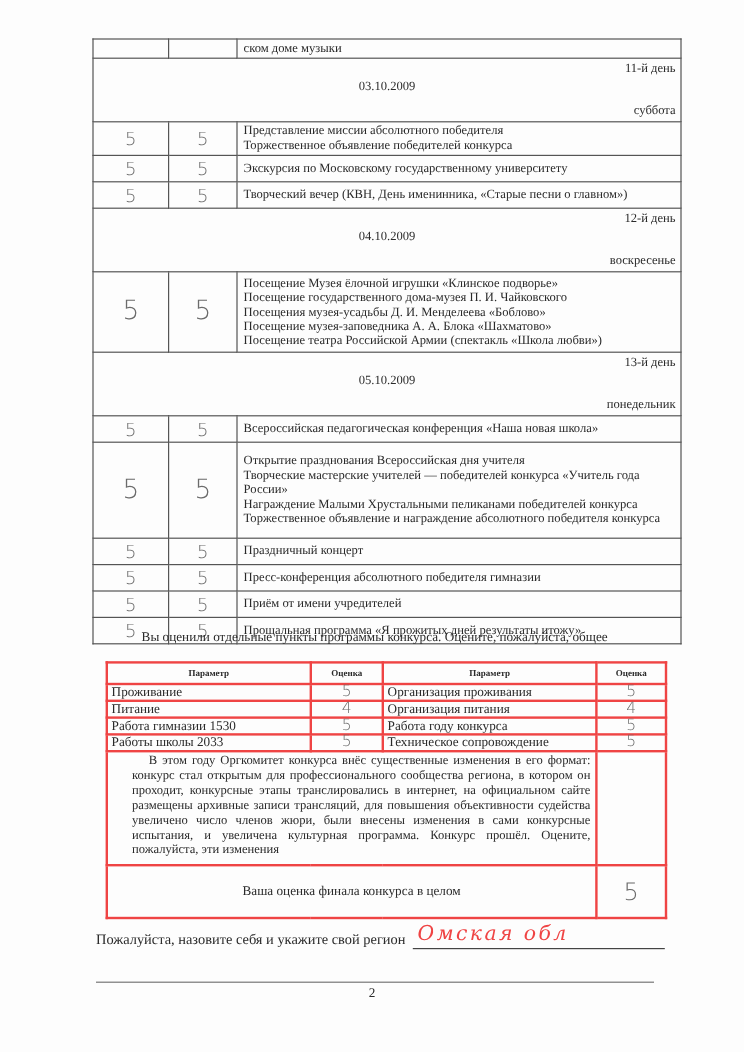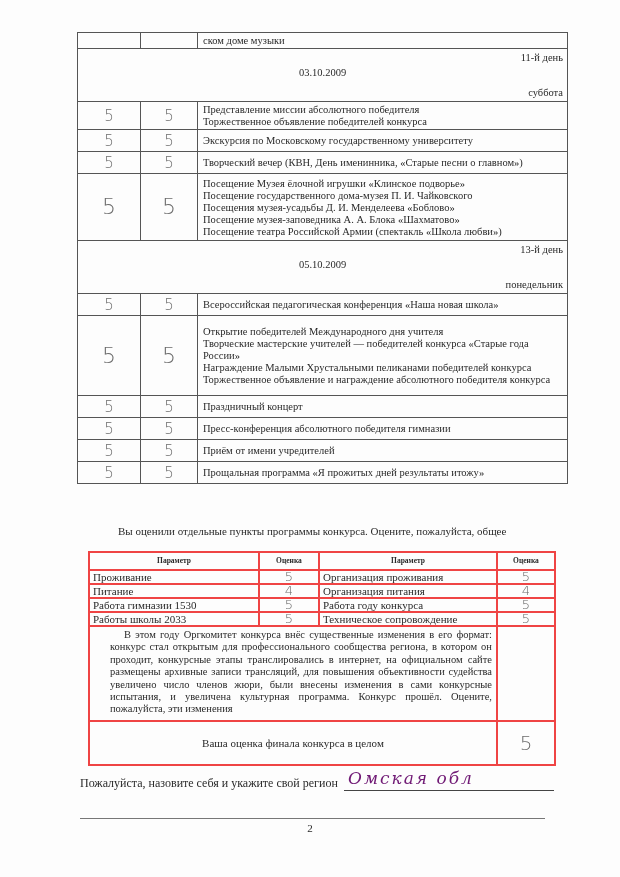--- a/index.html
+++ b/index.html
@@ -44,21 +44,21 @@
   .params .overall { text-align:center; height:42px; font-size:11px; }
   .params .overall-val { text-align:center; font-family:"DejaVu Sans", sans-serif; color:#6b6b6b; font-size:20px; font-weight:200; }
   .region {
     position:absolute; left:80px; top:776px; font-size:12px; white-space:nowrap;
   }
   .region-line {
     position:absolute; left:344px; top:790px; width:210px; border-bottom:1px solid #444;
   }
   .region-val {
     position:absolute; left:348px; top:768px; font-family:"DejaVu Serif", serif; font-style:italic;
-    color:#701a75; font-size:17px; letter-spacing:2px; white-space:nowrap;
+    color:#ef4444; font-size:17px; letter-spacing:2px; white-space:nowrap;
   }
   .footer-line {
     position:absolute; left:80px; top:818px; width:465px; border-bottom:1px solid #777;
   }
   .page-num {
     position:absolute; left:0; width:620px; top:822px; text-align:center; font-size:11px;
   }
 </style>
 </head>
 <body>
@@ -96,20 +96,27 @@
       </td>
     </tr>
     <tr style="height:22px;">
       <td class="c1 hand">5</td>
       <td class="c2 hand">5</td>
       <td class="txt">
         <div>Творческий вечер (КВН, День именинника,  «Старые  песни о главном»)</div>
       </td>
     </tr>
 
+    <tr class="dayrow">
+      <td colspan="3">
+        <span class="daynum">12-й день</span>
+        <span class="date">04.10.2009</span>
+        <span class="weekday">воскресенье</span>
+      </td>
+    </tr>
     <tr style="height:67px;">
       <td class="c1 hand big">5</td>
       <td class="c2 hand big">5</td>
       <td class="txt">
         <div>Посещение Музея ёлочной игрушки «Клинское подворье»</div>
         <div>Посещение государственного дома-музея П. И. Чайковского</div>
         <div>Посещения музея-усадьбы Д. И. Менделеева «Боблово»</div>
         <div>Посещение музея-заповедника А. А. Блока «Шахматово»</div>
         <div>Посещение театра Российской Армии (спектакль «Школа любви»)</div>
       </td>
@@ -126,22 +133,22 @@
       <td class="c1 hand">5</td>
       <td class="c2 hand">5</td>
       <td class="txt">
         <div>Всероссийская педагогическая конференция «Наша новая школа»</div>
       </td>
     </tr>
     <tr style="height:80px;">
       <td class="c1 hand big">5</td>
       <td class="c2 hand big">5</td>
       <td class="txt">
-        <div>Открытие победителей Международного дня учителя</div>
-        <div class="wrap">Творческие мастерские учителей — победителей конкурса «Старые года России»</div>
+        <div>Открытие празднования Всероссийская дня учителя</div>
+        <div class="wrap">Творческие мастерские учителей — победителей конкурса «Учитель года России»</div>
         <div>Награждение Малыми Хрустальными пеликанами победителей конкурса</div>
         <div class="wrap">Торжественное объявление и награждение абсолютного победителя конкурса</div>
       </td>
     </tr>
     <tr style="height:22px;">
       <td class="c1 hand">5</td>
       <td class="c2 hand">5</td>
       <td class="txt">
         <div>Праздничный концерт</div>
       </td>

